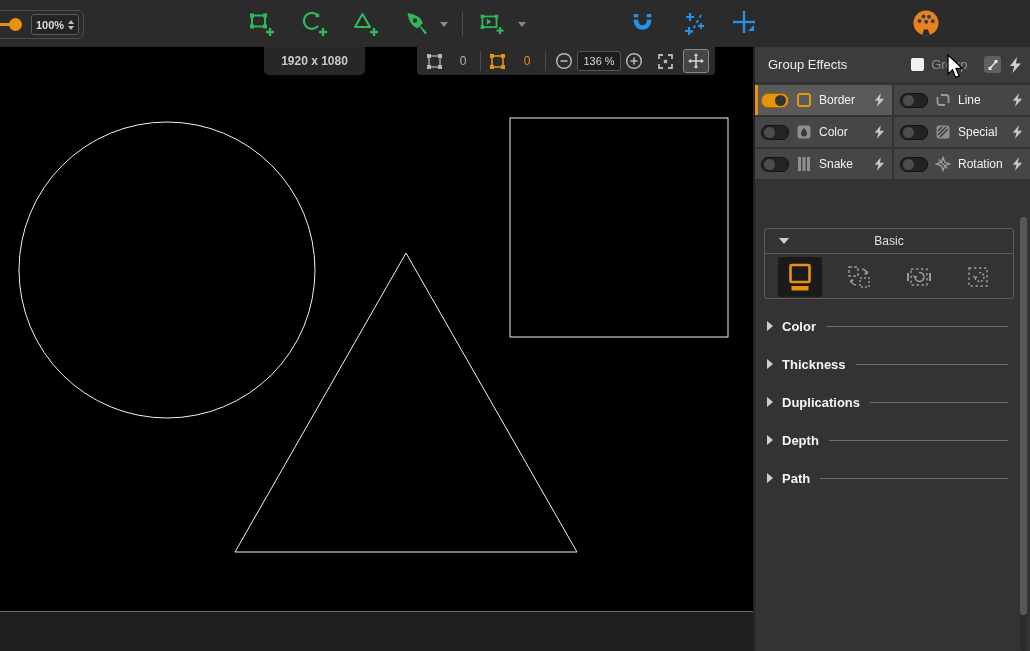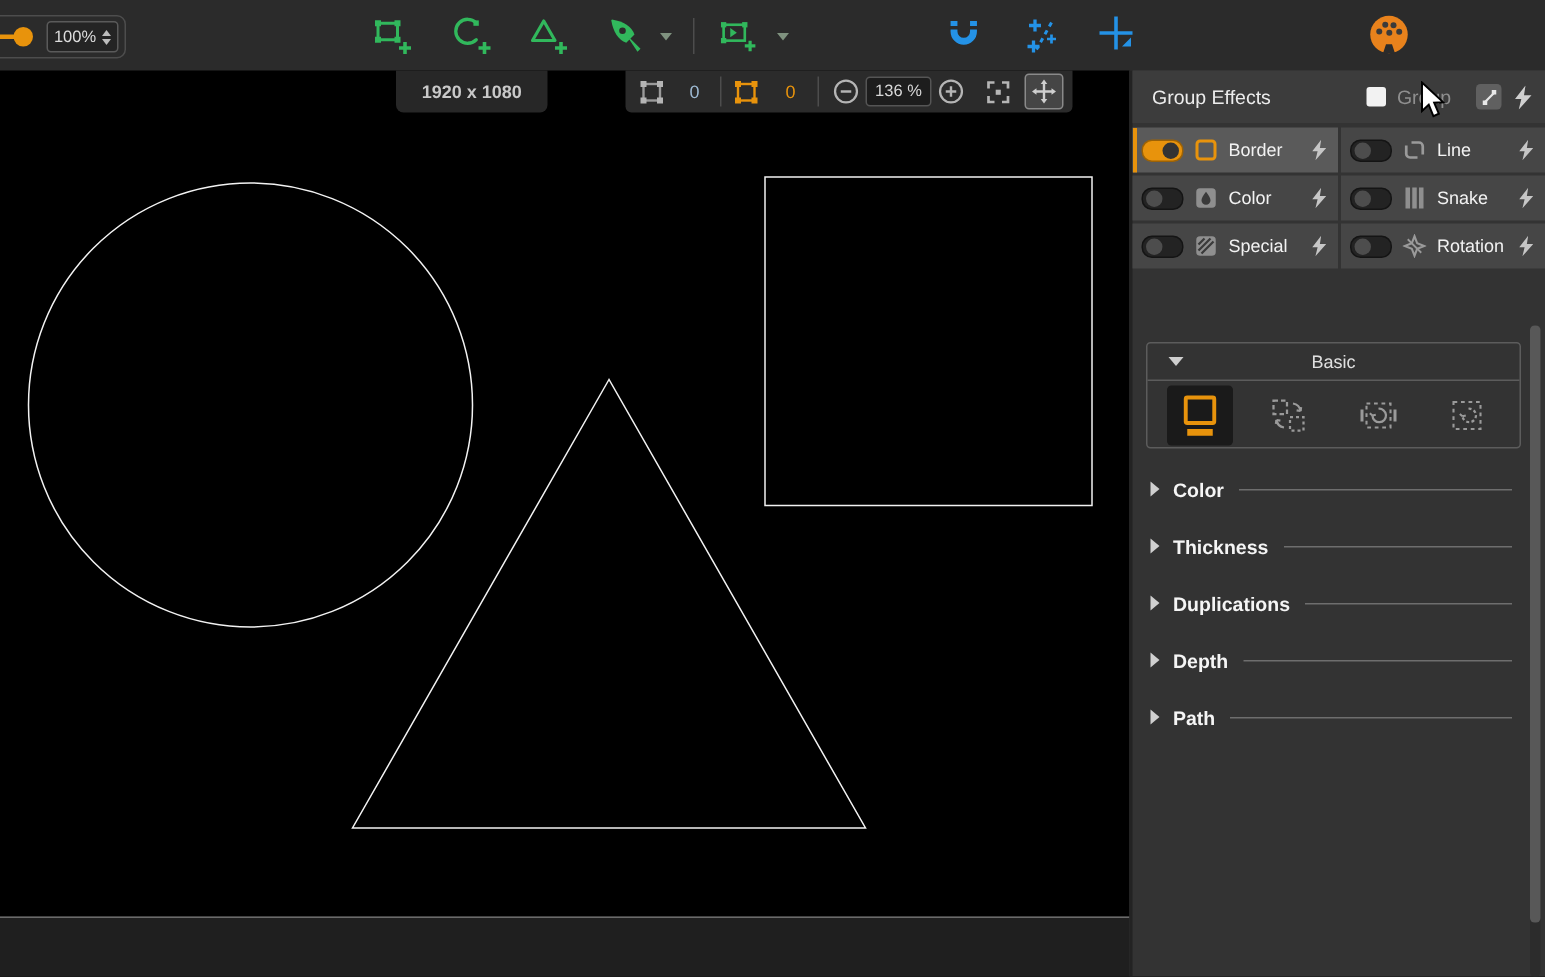--- a/index.html
+++ b/index.html
@@ -6,21 +6,21 @@
   body{
     width:1030px;height:651px;position:relative;overflow:hidden;
     background:#2b2b2b;font-family:"Liberation Sans",sans-serif;
     -webkit-font-smoothing:antialiased;
   }
   
   .top-toolbar{position:absolute;left:0;top:0;width:1030px;height:47px;background:#2b2b2b;}
   .slider-group{position:absolute;left:-8px;top:10px;width:90px;height:27px;border:1px solid #4d4d4d;border-radius:6px;background:#2b2b2b;}
   .slider-track{position:absolute;left:6px;top:12px;width:18px;height:3px;background:#e8930c;border-radius:2px;}
   .slider-knob{position:absolute;left:16px;top:7px;width:13px;height:13px;border-radius:50%;background:#e8930c;}
-  .zoom-spin{position:absolute;left:38px;top:3px;width:46px;height:19px;border:1px solid #5a5a5a;border-radius:3px;background:#242424;color:#dcdcdc;font-size:11px;display:flex;align-items:center;justify-content:center;gap:4px;}
+  .zoom-spin{position:absolute;left:38px;top:3px;width:46px;height:19px;border:1px solid #5a5a5a;border-radius:3px;background:#242424;color:#dcdcdc;font-size:11px;display:flex;align-items:center;justify-content:center;gap:4px;font-weight:bold;}
   .spin-arrows{display:flex;flex-direction:column;gap:2px;}
   .spin-arrows .up{width:0;height:0;border-left:3px solid transparent;border-right:3px solid transparent;border-bottom:4px solid #bdbdbd;}
   .spin-arrows .down{width:0;height:0;border-left:3px solid transparent;border-right:3px solid transparent;border-top:4px solid #bdbdbd;}
   .tbtn{position:absolute;top:9px;width:30px;height:30px;display:flex;align-items:center;justify-content:center;}
   .tb-sep{position:absolute;left:462px;top:12px;width:1px;height:24px;background:#4d4d4d;}
   .dd-arrow{position:absolute;top:22px;width:0;height:0;border-left:4px solid transparent;border-right:4px solid transparent;border-top:5px solid #7f927f;}
   
   .canvas{position:absolute;left:0;top:47px;width:753px;height:564px;background:#000;}
   .bottom-strip{position:absolute;left:0;top:611px;width:753px;height:40px;background:#1f1f1f;border-top:1px solid #6a6a6a;box-sizing:border-box;}
   .size-tooltip{position:absolute;left:264px;top:47px;width:101px;height:28px;background:#272727;border-radius:0 0 5px 5px;color:#c9c9c9;font-size:12px;font-weight:bold;display:flex;align-items:center;justify-content:center;z-index:5;}
@@ -325,46 +325,46 @@
           </svg>
       </span>
     </div>
 
     <div class="effect-cell">
       <span class="toggle">
           <span class="knob"></span>
         </span>
       <span class="fx-icon">
         <svg width="16" height="16" viewBox="0 0 16 16">
-          <rect x="2" y="1" width="3" height="14" fill="#8f8f8f"></rect>
-          <rect x="6.5" y="1" width="3" height="14" fill="#8f8f8f"></rect>
-          <rect x="11" y="1" width="3" height="14" fill="#8f8f8f"></rect>
-        </svg>
-      </span>
-      <span class="lbl">Snake</span>
-      <span class="bolt">
-        <svg width="11" height="14" viewBox="0 0 13 16">
-            <polygon points="8,0 1,9 5.2,9 3.5,16 12,6.5 7,6.5" fill="#c6c6c6"></polygon>
-          </svg>
-      </span>
-    </div>
-
-    <div class="effect-cell">
-      <span class="toggle">
-          <span class="knob"></span>
-        </span>
-      <span class="fx-icon">
-        <svg width="16" height="16" viewBox="0 0 16 16">
           <rect x="1.5" y="1.5" width="13" height="13" rx="2.5" fill="#8f8f8f"></rect>
           <line x1="3" y1="11" x2="11" y2="3" stroke="#3a3a3a" stroke-width="1.5"></line>
           <line x1="5" y1="13" x2="13" y2="5" stroke="#3a3a3a" stroke-width="1.5"></line>
           <line x1="3" y1="7" x2="7" y2="3" stroke="#3a3a3a" stroke-width="1.5"></line>
         </svg>
       </span>
       <span class="lbl">Special</span>
+      <span class="bolt">
+        <svg width="11" height="14" viewBox="0 0 13 16">
+            <polygon points="8,0 1,9 5.2,9 3.5,16 12,6.5 7,6.5" fill="#c6c6c6"></polygon>
+          </svg>
+      </span>
+    </div>
+
+    <div class="effect-cell">
+      <span class="toggle">
+          <span class="knob"></span>
+        </span>
+      <span class="fx-icon">
+        <svg width="16" height="16" viewBox="0 0 16 16">
+          <rect x="2" y="1" width="3" height="14" fill="#8f8f8f"></rect>
+          <rect x="6.5" y="1" width="3" height="14" fill="#8f8f8f"></rect>
+          <rect x="11" y="1" width="3" height="14" fill="#8f8f8f"></rect>
+        </svg>
+      </span>
+      <span class="lbl">Snake</span>
       <span class="bolt">
         <svg width="11" height="14" viewBox="0 0 13 16">
             <polygon points="8,0 1,9 5.2,9 3.5,16 12,6.5 7,6.5" fill="#c6c6c6"></polygon>
           </svg>
       </span>
     </div>
 
 
     <div class="effect-cell">
       <span class="toggle">

